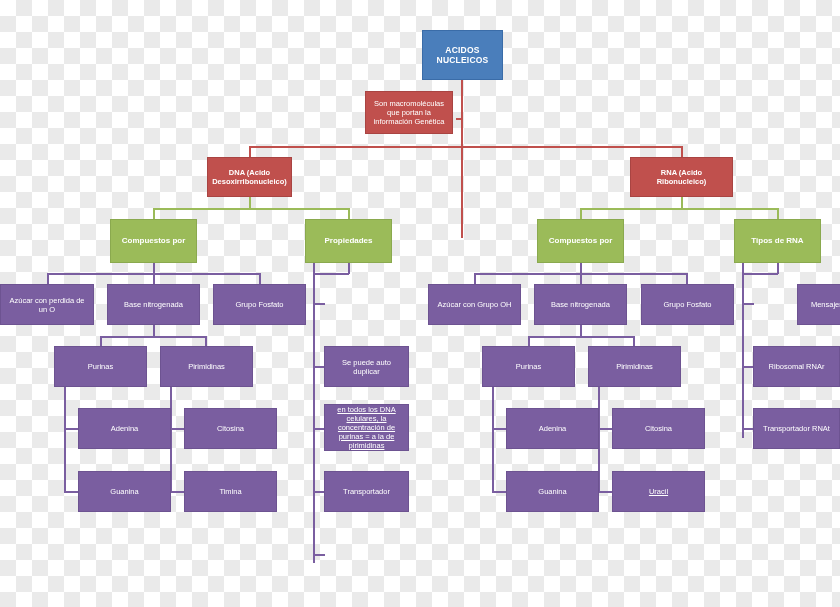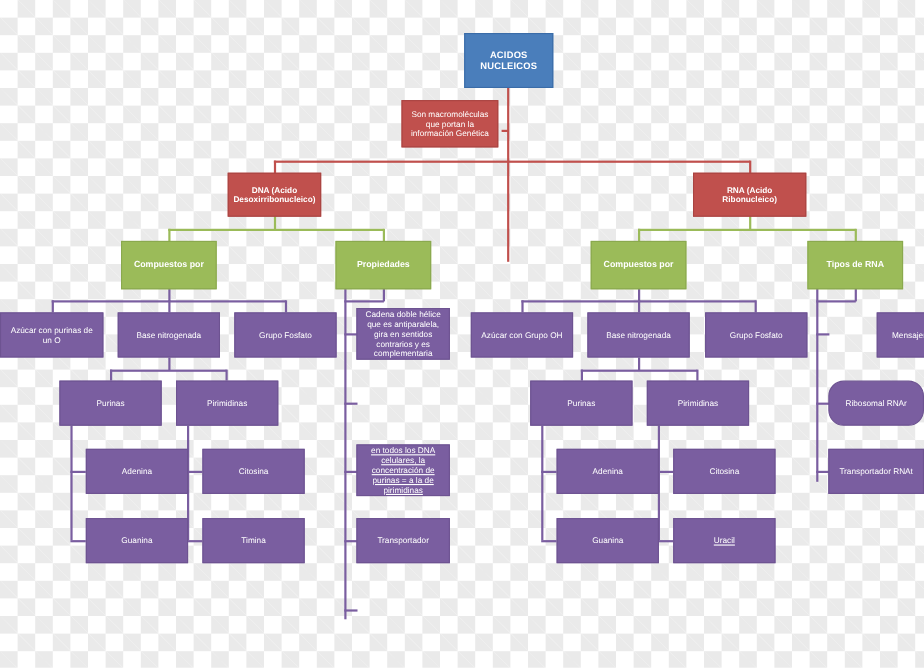--- a/index.html
+++ b/index.html
@@ -159,40 +159,40 @@
   <div class="node n-red" style="left:630px; top:157px; width:103px; height:40px;">RNA  (Acido Ribonucleico)</div>
 
   <div class="node n-green" style="left:110px; top:219px; width:87px; height:44px;">Compuestos por</div>
 
   <div class="node n-green" style="left:305px; top:219px; width:87px; height:44px;">Propiedades</div>
 
   <div class="node n-green" style="left:537px; top:219px; width:87px; height:44px;">Compuestos por</div>
 
   <div class="node n-green" style="left:734px; top:219px; width:87px; height:44px;">Tipos de RNA</div>
 
-  <div class="node n-purple" style="left:0px; top:284px; width:94px; height:41px;">Azúcar  con purinas de un O</div>
+  <div class="node n-purple" style="left:0px; top:284px; width:94px; height:41px;">Azúcar  con perdida de un O</div>
 
   <div class="node n-purple" style="left:107px; top:284px; width:93px; height:41px;">Base nitrogenada</div>
 
   <div class="node n-purple" style="left:213px; top:284px; width:93px; height:41px;">Grupo Fosfato</div>
 
   <div class="node n-purple" style="left:54px; top:346px; width:93px; height:41px;">Purinas</div>
 
   <div class="node n-purple" style="left:160px; top:346px; width:93px; height:41px;">Pirimidinas</div>
 
   <div class="node n-purple" style="left:78px; top:408px; width:93px; height:41px;">Adenina</div>
 
   <div class="node n-purple" style="left:78px; top:471px; width:93px; height:41px;">Guanina</div>
 
   <div class="node n-purple" style="left:184px; top:408px; width:93px; height:41px;">Citosina</div>
 
   <div class="node n-purple" style="left:184px; top:471px; width:93px; height:41px;">Timina</div>
 
-  <div class="node n-purple" style="left:324px; top:280px; width:85px; height:47px;">Cadena doble hélice que es antiparalela, gira en sentidos contrarios y es complementaria</div>
-
+
+  <div class="node n-purple" style="left:324px; top:346px; width:85px; height:41px;">Se puede auto duplicar</div>
 
   <div class="node n-purple" style="left:324px; top:404px; width:85px; height:47px;text-decoration:underline;">en todos los DNA celulares, la concentración de purinas = a la de pirimidinas</div>
 
   <div class="node n-purple" style="left:324px; top:471px; width:85px; height:41px;">Transportador</div>
 
 
   <div class="node n-purple" style="left:428px; top:284px; width:93px; height:41px;">Azúcar  con Grupo OH</div>
 
   <div class="node n-purple" style="left:534px; top:284px; width:93px; height:41px;">Base nitrogenada</div>
 
@@ -205,17 +205,17 @@
   <div class="node n-purple" style="left:506px; top:408px; width:93px; height:41px;">Adenina</div>
 
   <div class="node n-purple" style="left:506px; top:471px; width:93px; height:41px;">Guanina</div>
 
   <div class="node n-purple" style="left:612px; top:408px; width:93px; height:41px;">Citosina</div>
 
   <div class="node n-purple" style="left:612px; top:471px; width:93px; height:41px;text-decoration:underline;">Uracil</div>
 
   <div class="node n-purple" style="left:753px; top:284px; width:87px; height:41px;margin-left:44px;">Mensajero RNAm</div>
 
-  <div class="node n-purple" style="left:753px; top:346px; width:87px; height:41px;border-radius:14px;">Ribosomal RNAr</div>
+  <div class="node n-purple" style="left:753px; top:346px; width:87px; height:41px;">Ribosomal RNAr</div>
 
   <div class="node n-purple" style="left:753px; top:408px; width:87px; height:41px;">Transportador RNAt</div>
 
 </div>
 
 </body></html>

